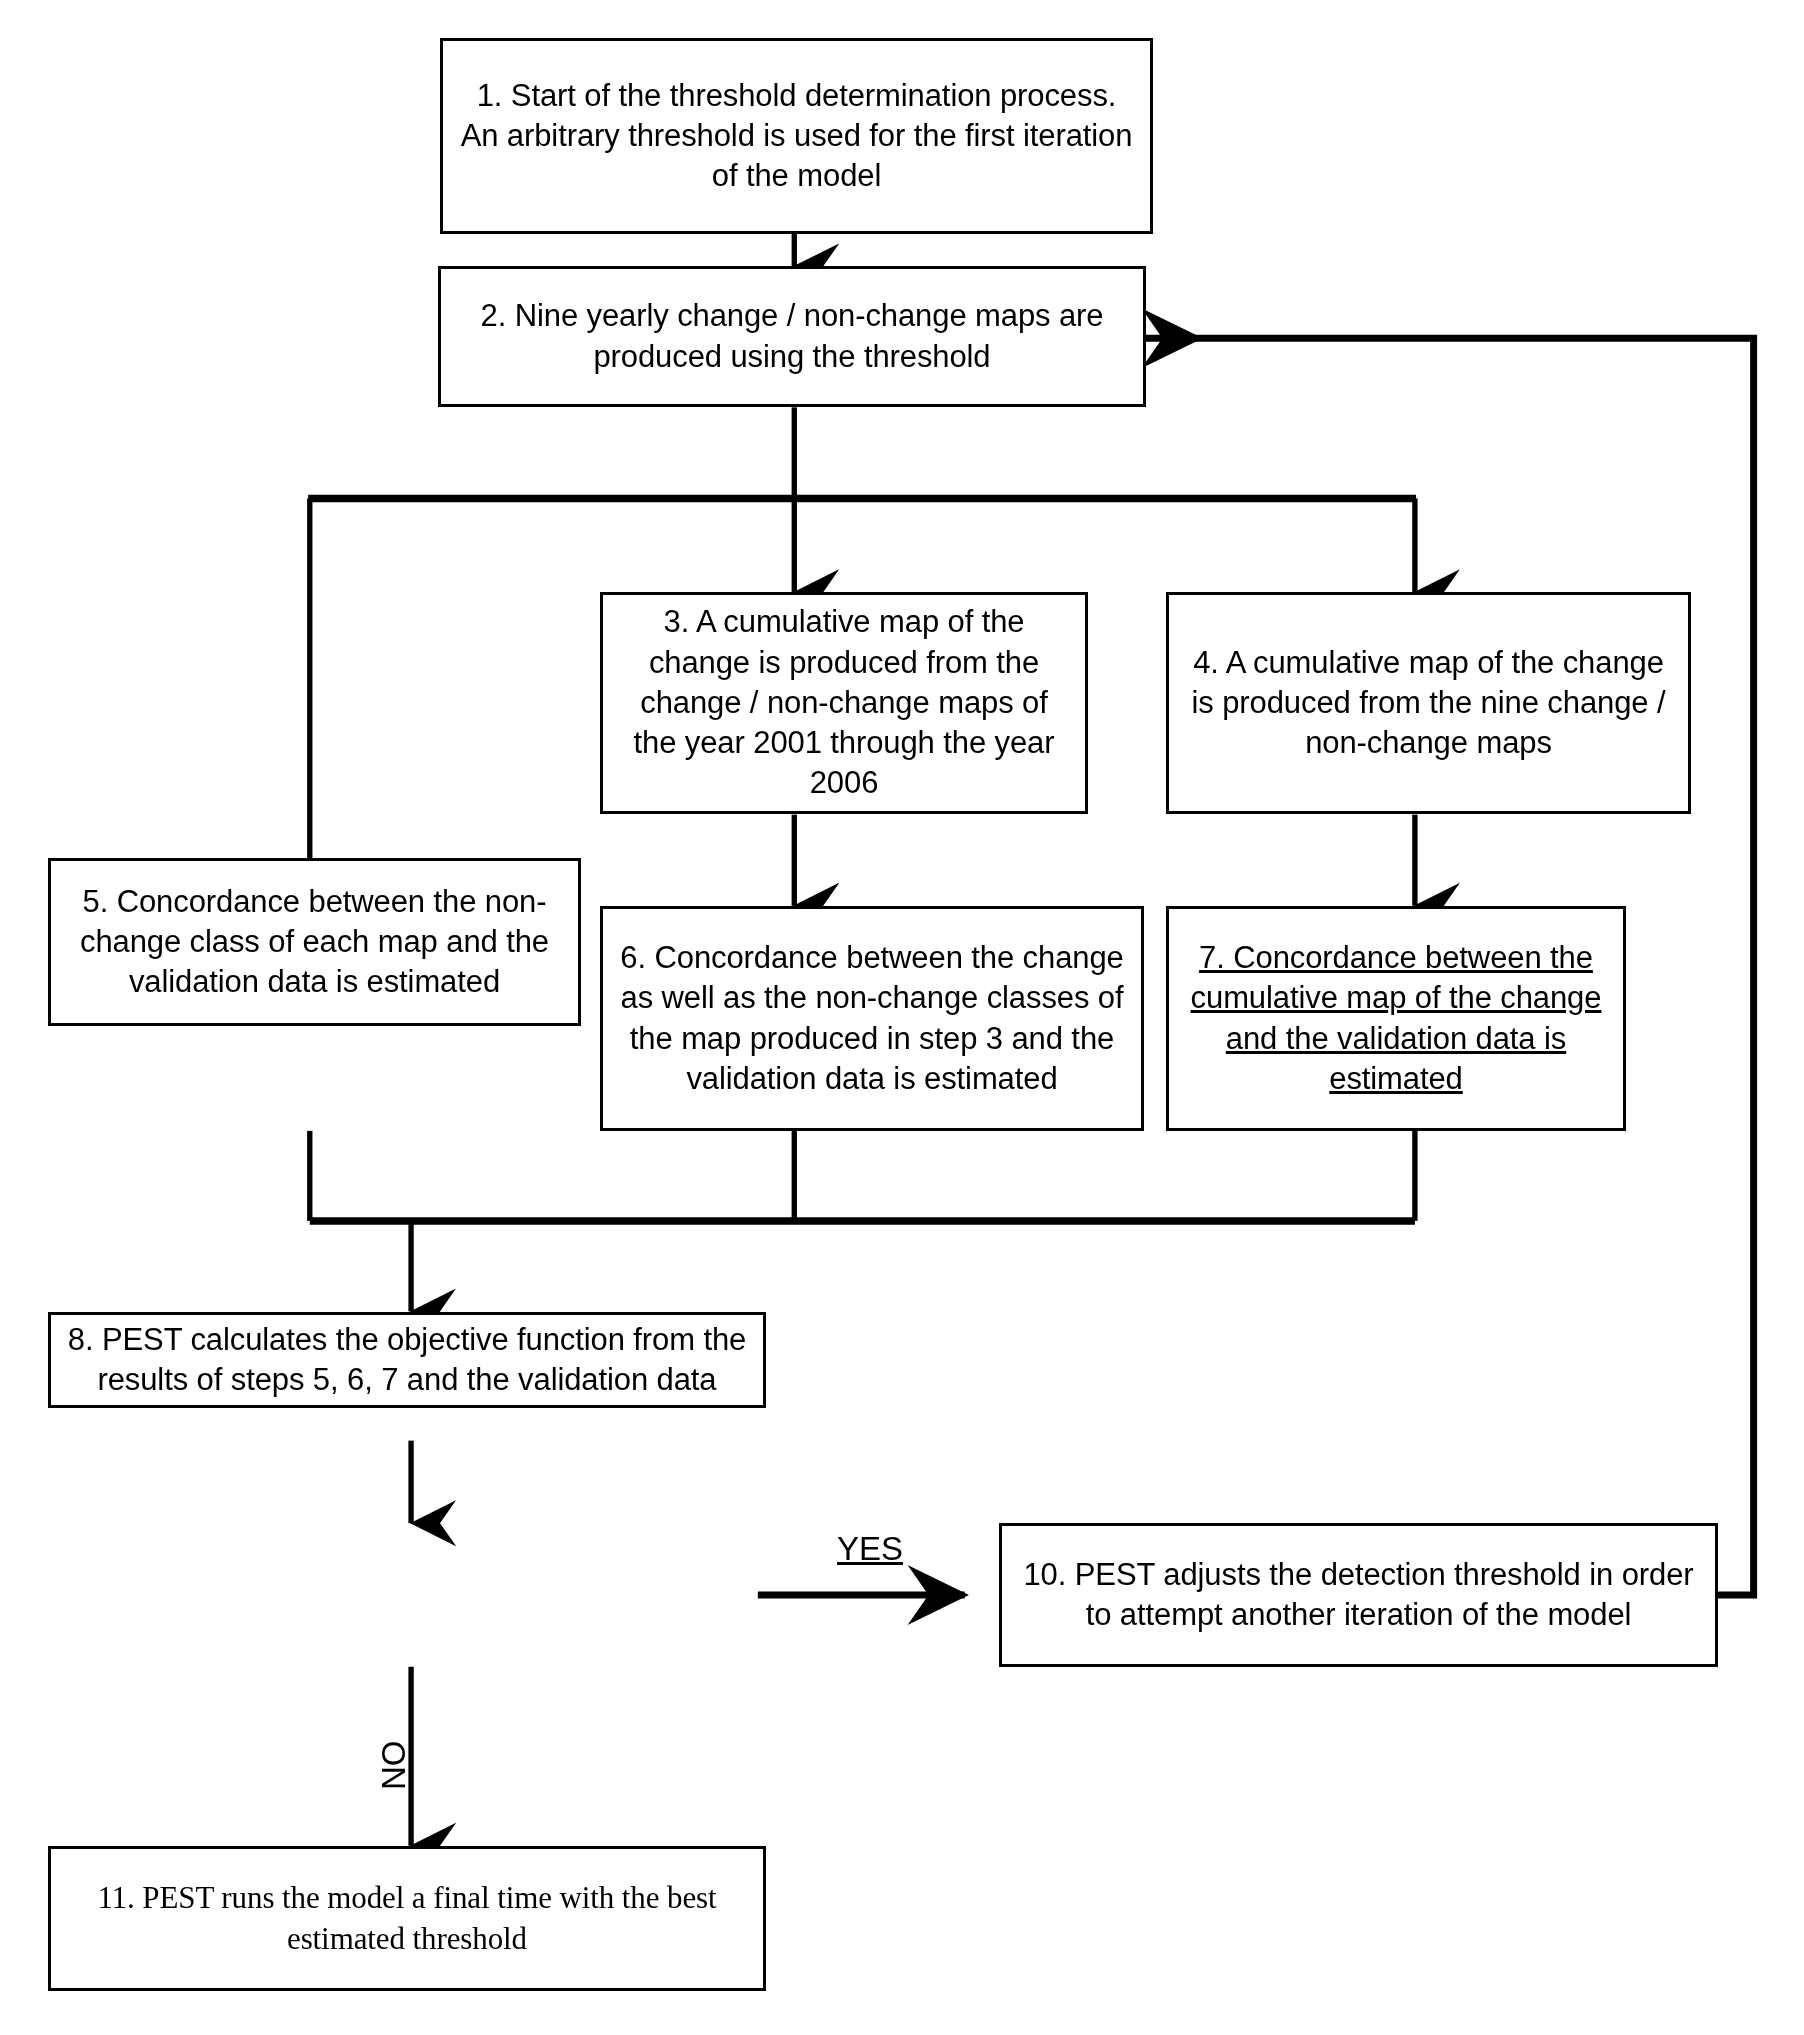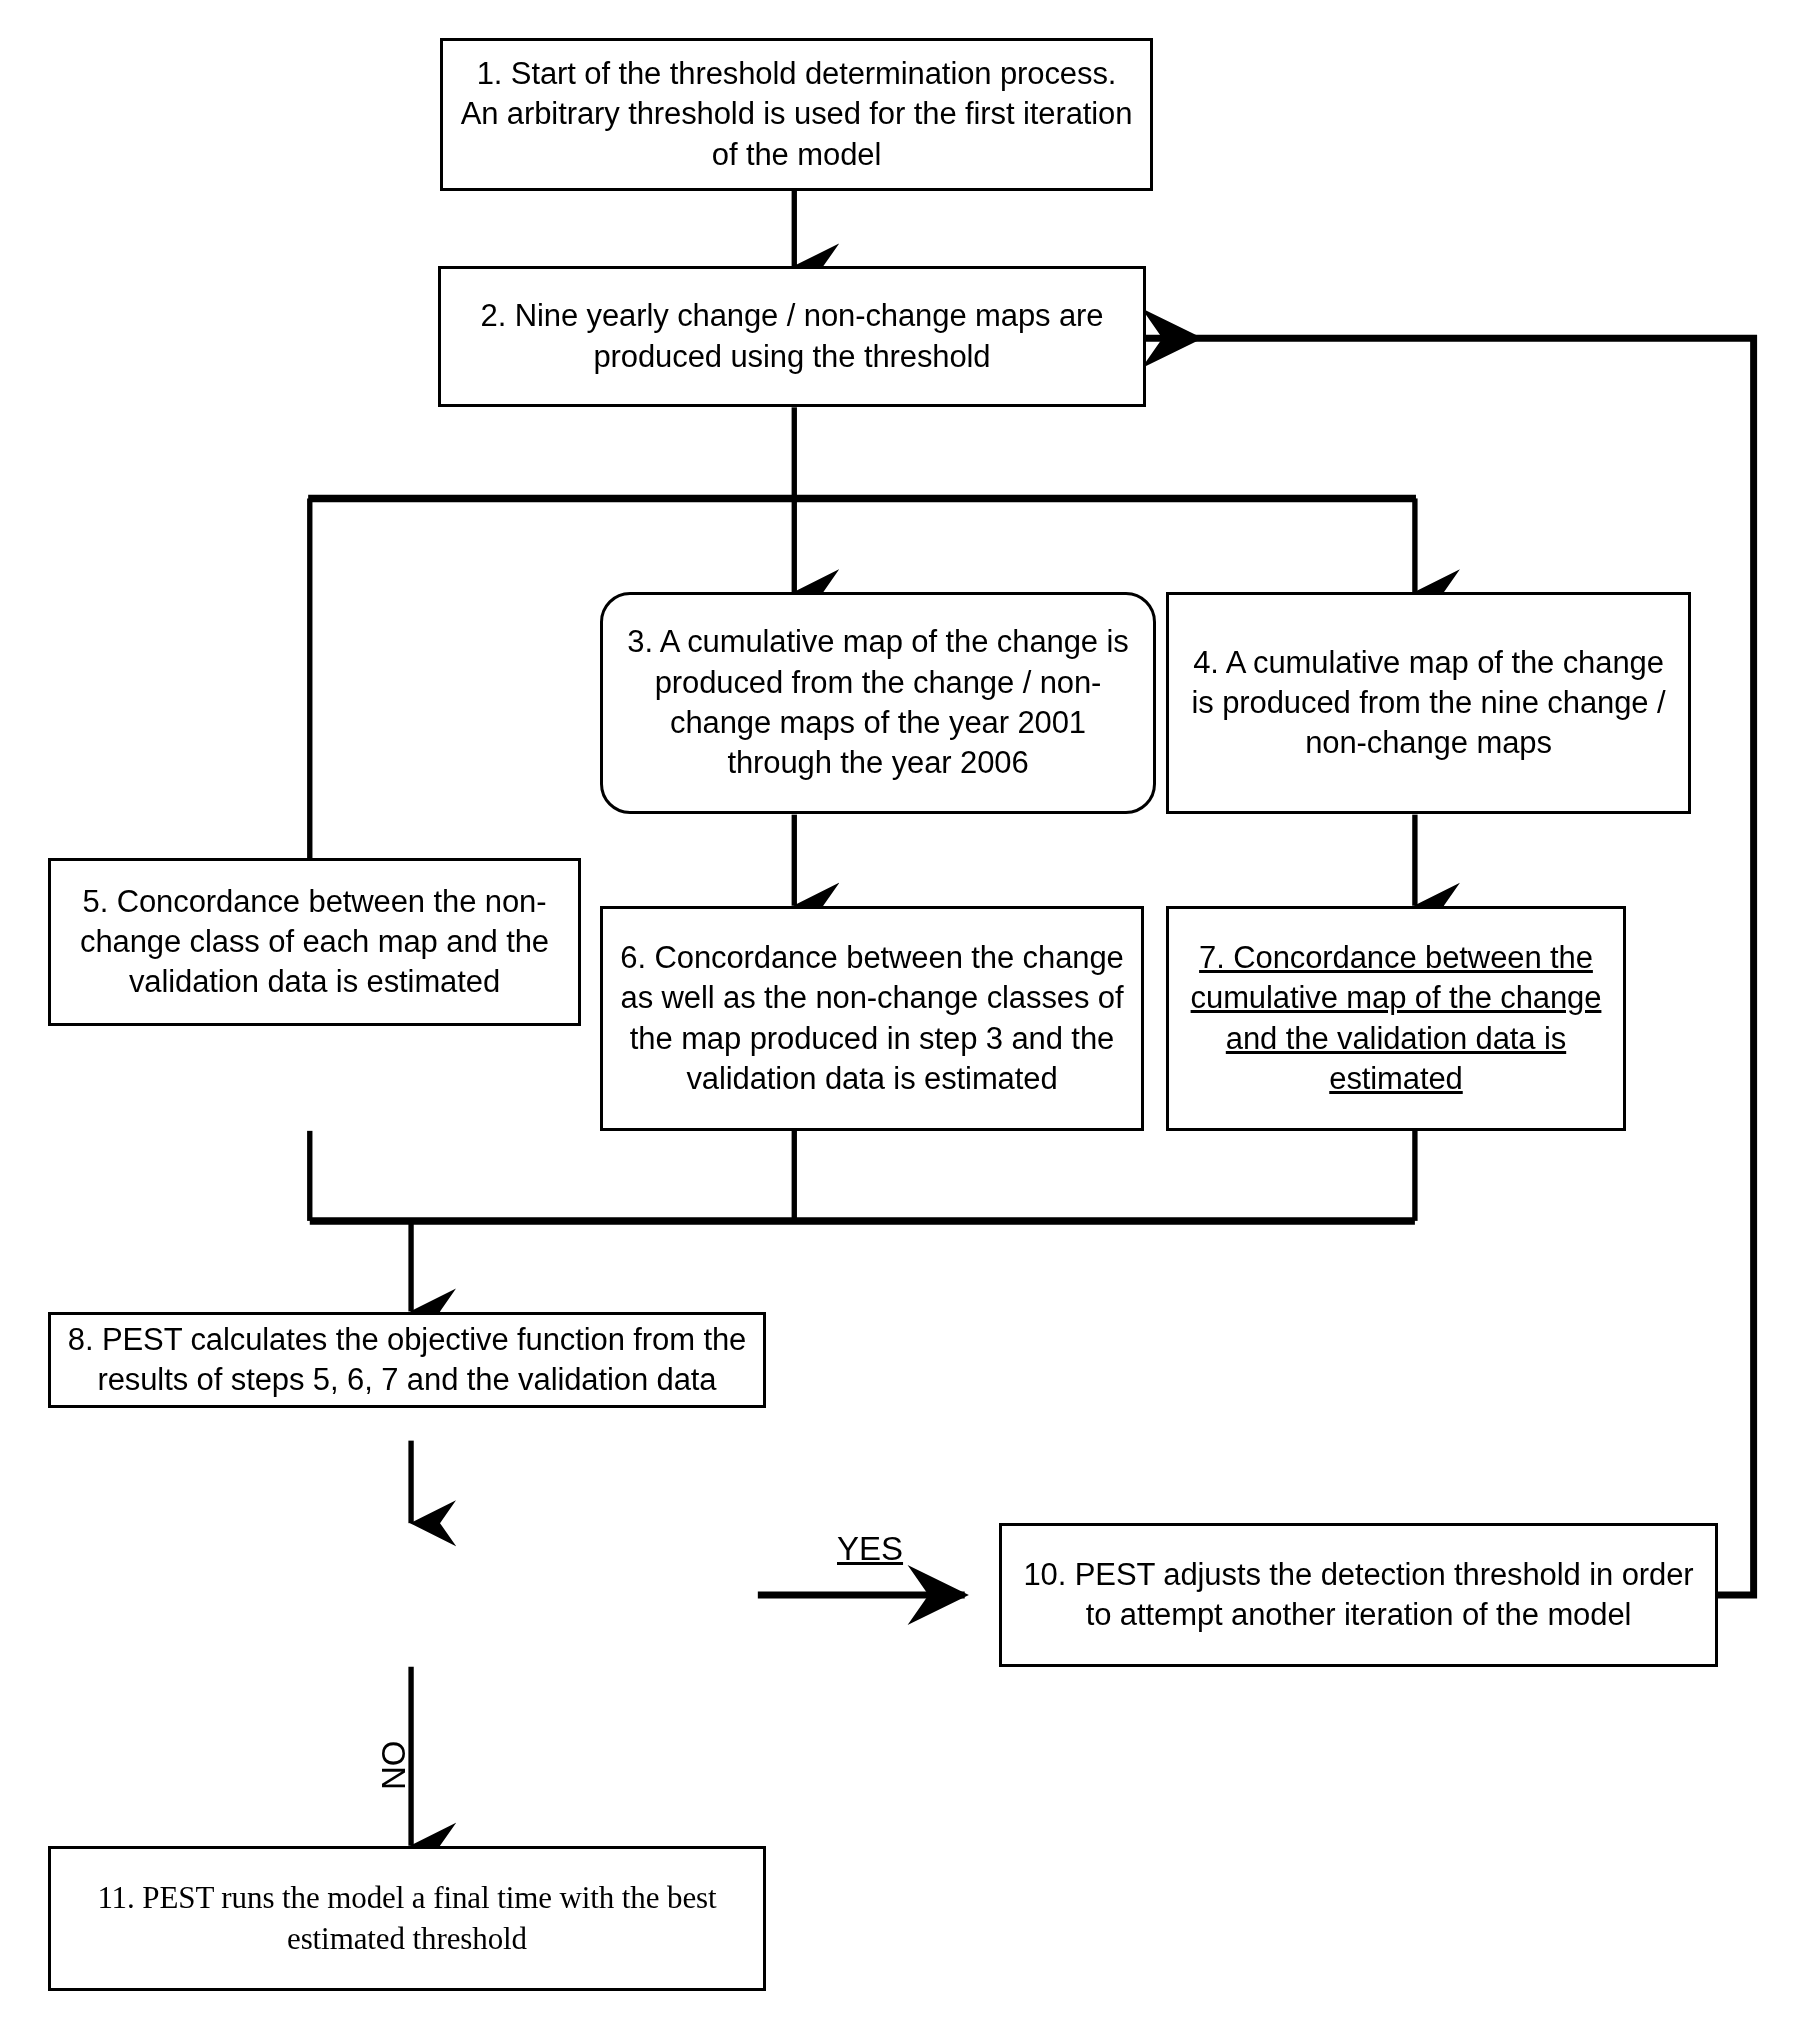--- a/index.html
+++ b/index.html
@@ -129,29 +129,29 @@
 
     <g>
       <path d="M 3150,2976 L 3272,2976 L 3272,631 L 2135,631" fill="none" stroke="#000000" stroke-width="13" marker-end="url(#arrowLeftM)"></path>
     </g>
 
     <g>
       <line x1="767" y1="3110" x2="767" y2="3444" stroke="#000000" stroke-width="10" marker-end="url(#arrowDown)"></line>
     </g>
   </svg>
 
-  <div class="node" style="left:440px; top:38px; width:713px; height:153px;">
+  <div class="node" style="left:440px; top:38px; width:713px; height:196px;">
     <span class="txt">1. Start of the threshold determination process. An arbitrary threshold is used for the first iteration of the model</span>
   </div>
 
   <div class="node" style="left:438px; top:266px; width:708px; height:141px;">
     <span class="txt">2. Nine yearly change / non-change maps are produced using the threshold</span>
   </div>
 
-  <div class="node" style="left:600px; top:592px; width:556px; height:222px;border-radius:30px;">
+  <div class="node" style="left:600px; top:592px; width:488px; height:222px;">
     <span class="txt">3. A cumulative map of the change is produced from the change / non-change maps of the year 2001 through the year 2006</span>
   </div>
 
   <div class="node" style="left:1166px; top:592px; width:525px; height:222px;">
     <span class="txt">4. A cumulative map of the change is produced from the nine change / non-change maps</span>
   </div>
 
   <div class="node" style="left:48px; top:858px; width:533px; height:168px;">
     <span class="txt">5. Concordance between the non-change class of each map and the validation data is estimated</span>
   </div>

